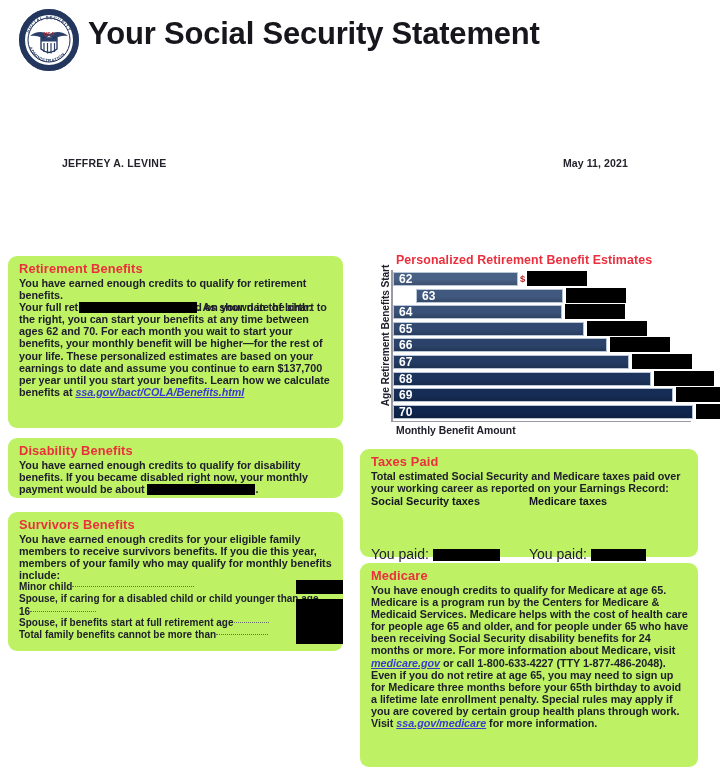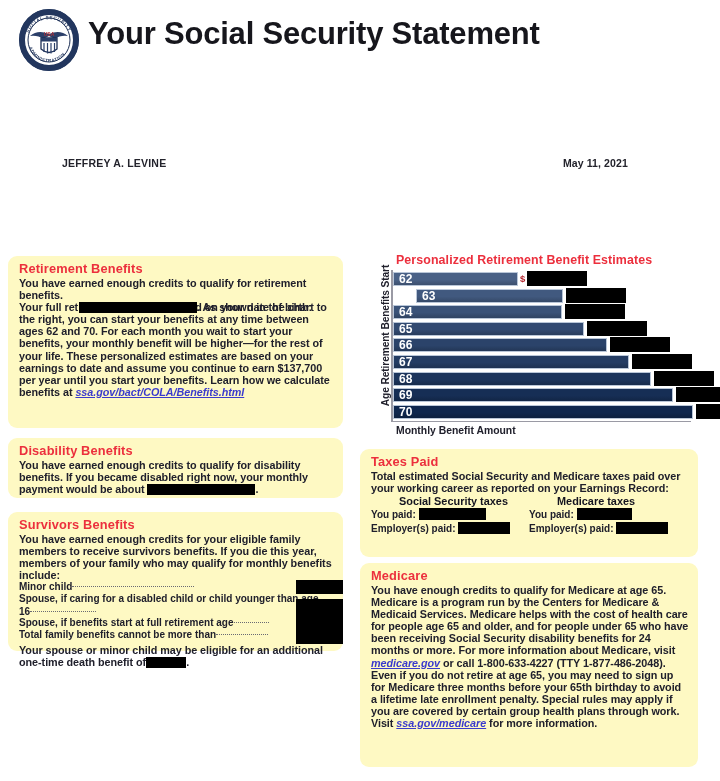--- a/index.html
+++ b/index.html
@@ -62,21 +62,21 @@
     font-size: 10.5px;
     font-weight: bold;
     letter-spacing: 0.1px;
     color: #23232c;
     white-space: nowrap;
   }
 
   
   .card {
     position: absolute;
-    background: #fef9c3;
+    background: #bef264;
     border-radius: 9px;
     box-sizing: border-box;
     padding: 6px 9px 18px 11px;
   }
   .sect-title {
     color: #ec2f3d;
     font-weight: bold;
     font-size: 12.8px;
     letter-spacing: 0.15px;
     margin: 0 0 1px 0;
@@ -231,28 +231,28 @@
   }
   .tax-col { position: absolute; top: 0; }
   .tax-col.left  { left: 0px;   width: 160px; }
   .tax-col.right { left: 158px; width: 175px; }
   .tax-head {
     font-size: 10.9px;
     font-weight: bold;
     color: #141420;
     line-height: 13px;
     white-space: nowrap;
-    margin-left: 28px;
   }
   .tax-line {
-    font-size: 10px;
-    font-weight: bold;
+    font-size: 14px;
+    font-weight: normal;
     color: #20202c;
     line-height: 12.6px;
     white-space: nowrap;
+    margin-top: 40px;
   }
 </style>
 </head>
 <body>
 
 <div class="header">
   <span class="seal">
     <svg width="62" height="62" viewBox="0 0 62 62">
       <ellipse cx="31" cy="31" rx="29" ry="30" fill="#ffffff" stroke="#1d2f55" stroke-width="1.4"></ellipse>
       <ellipse cx="31" cy="31" rx="27" ry="28" fill="none" stroke="#22365e" stroke-width="6"></ellipse>
@@ -319,23 +319,20 @@
     </span>
 
     <span class="leader-row" style="position:absolute;left:0;top:48px;">
       <span>Total family benefits cannot be more than</span><span class="dots" style="width:52px;"></span>
     </span>
 
     <span class="redact" style="position:absolute;left:277px;top:-1px;width:47px;height:14px;"></span>
     <span class="redact" style="position:absolute;left:277px;top:18px;width:47px;height:45px;"></span>
   </div>
 
-  <p class="body-text" style="margin-top:1px;">
-    <span>Your spouse or minor child may be eligible for an additional one-time death benefit of</span><span class="redact" style="width:40px;height:11px;"></span><span>.</span>
-  </p>
 </div>
 
 <div class="card" id="card-chart">
   <div class="chart-title">Personalized Retirement Benefit Estimates</div>
   <div class="chart-area">
     <div class="y-axis-label">Age Retirement Benefits Start</div>
     <div class="y-axis-line"></div>
     <div class="x-axis-line"></div>
     <div id="bars-host">
         <div class="bar-row" style="top: 2px; width: 300px;">

